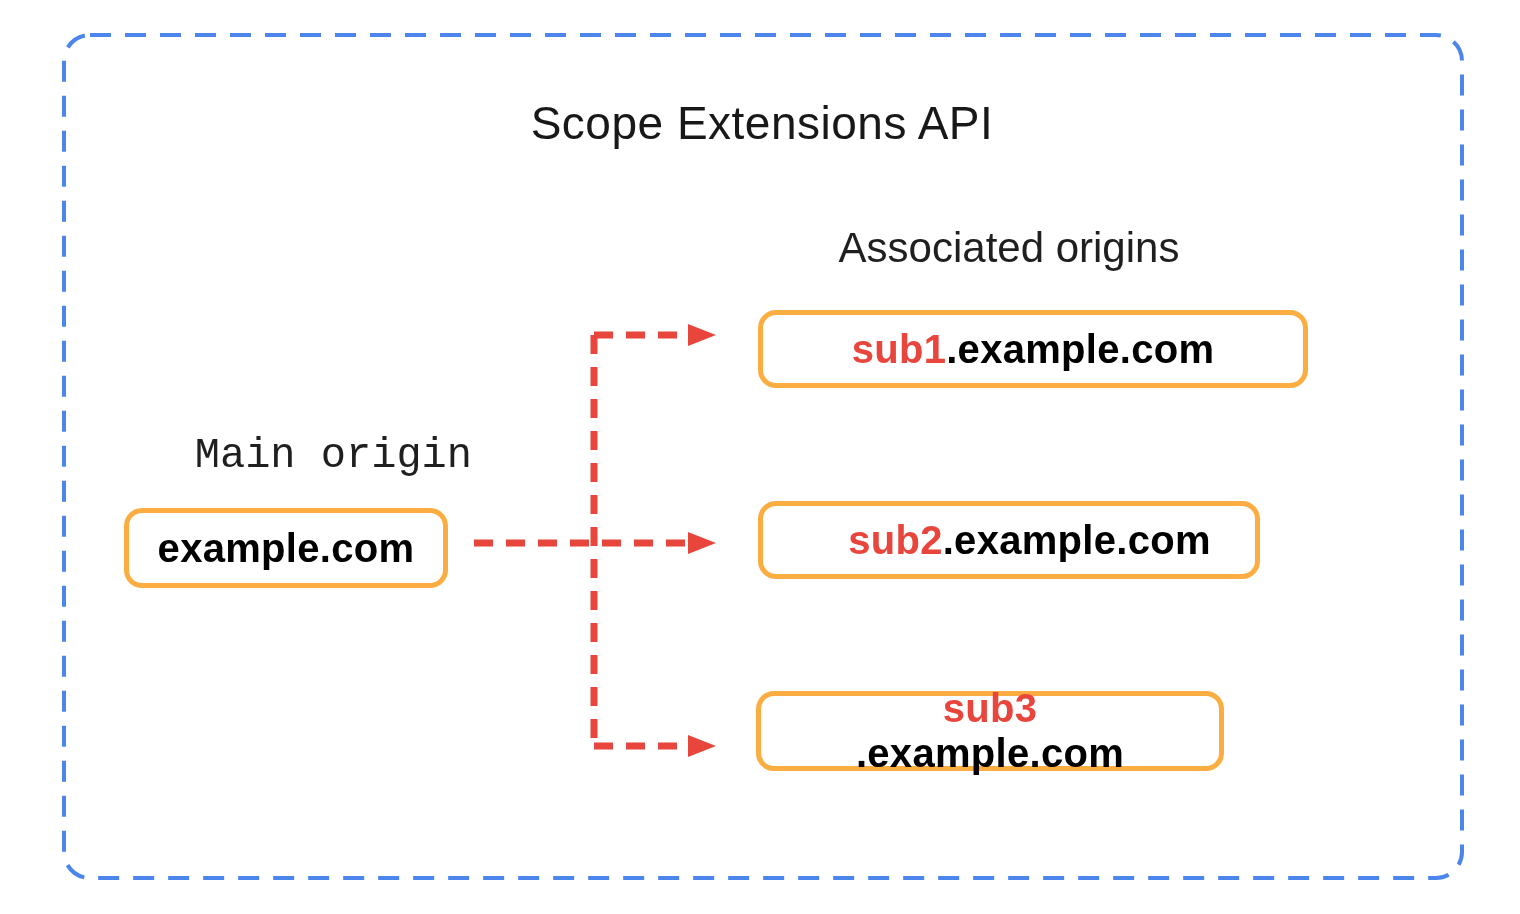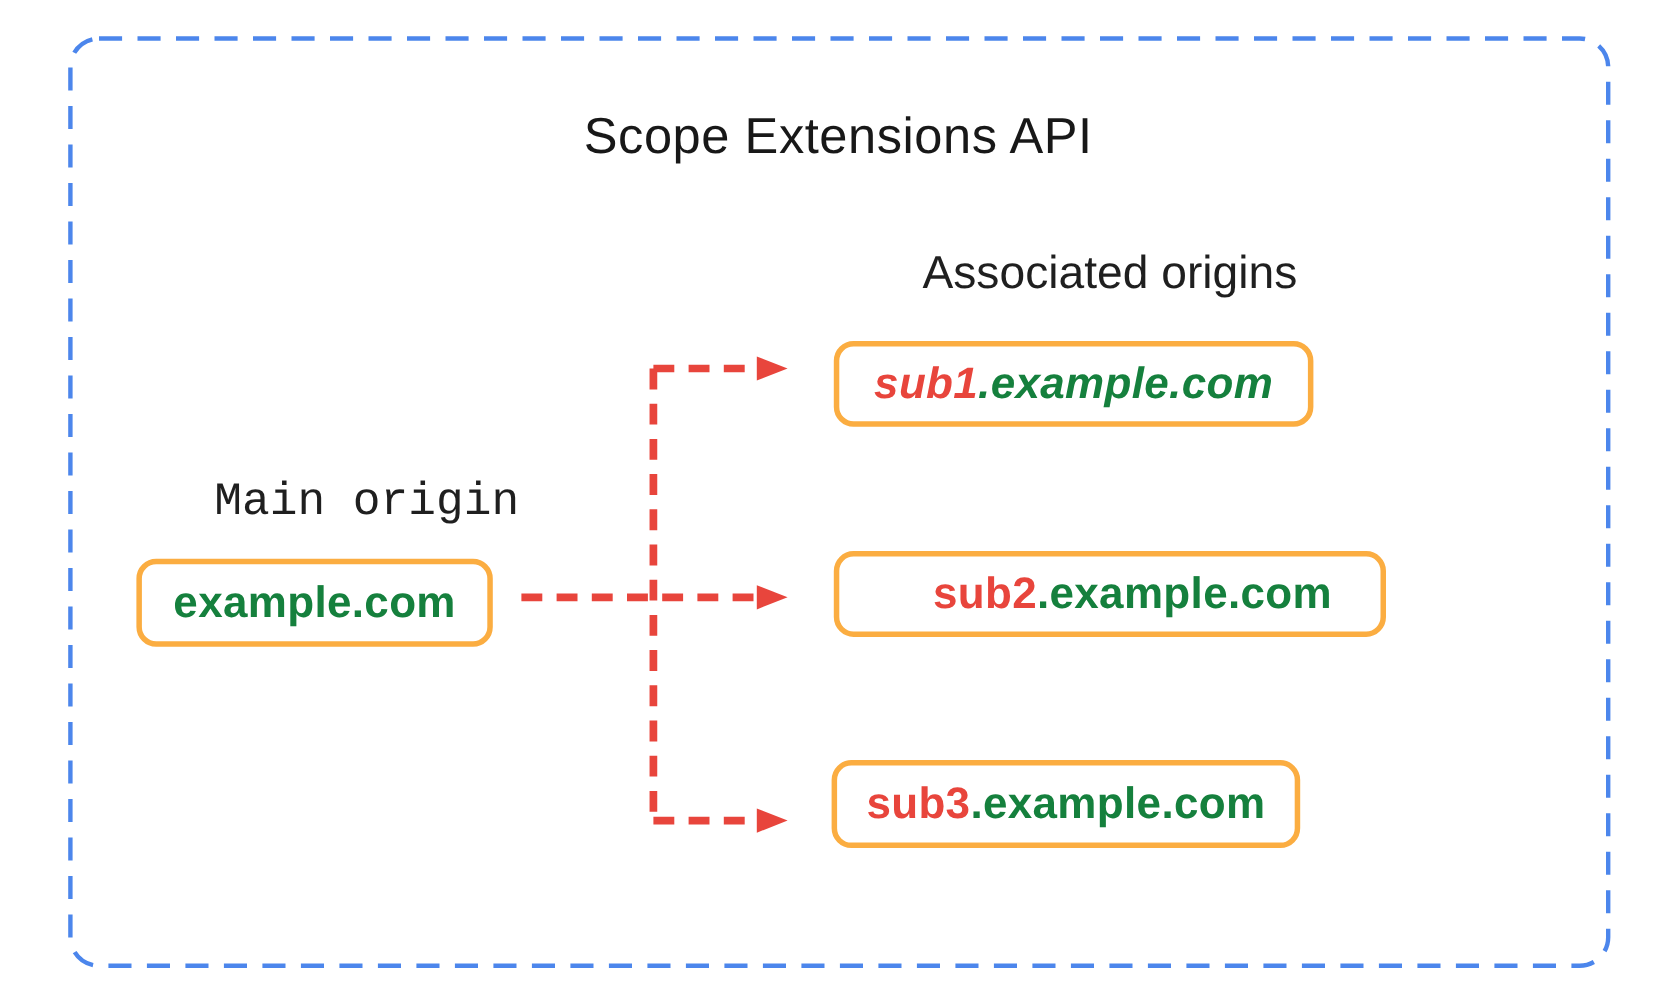--- a/index.html
+++ b/index.html
@@ -58,24 +58,24 @@
     border-radius: 18px;
     background: #ffffff;
     display: flex;
     align-items: center;
     justify-content: center;
     font-weight: 700;
     font-size: 40px;
     letter-spacing: 0.3px;
   }
   .box-main { left: 124px; top: 508px; width: 324px; height: 80px; }
-  .box-sub1 { left: 758px; top: 310px; width: 436px; height: 78px; font-style: italic; }
+  .box-sub1 { left: 758px; top: 310px; width: 550px; height: 78px; }
   .box-sub2 { left: 758px; top: 501px; width: 502px; height: 78px; padding-left: 41px; }
-  .box-sub3 { left: 756px; top: 691px; width: 426px; height: 80px; }
-  .domain-blue { color: #15803d; }
+  .box-sub3 { left: 756px; top: 691px; width: 468px; height: 80px; flex-direction: column; }
+  .domain-blue { color: #000000; }
   .domain-red  { color: #E8453C; }
 </style>
 </head>
 <body>
 
 <div class="canvas">
 
   <svg class="arrow-layer" width="1520" height="914" viewBox="0 0 1520 914">
 
     <rect x="64" y="35" width="1398" height="843" rx="26" ry="26" fill="none" stroke="#4C86EC" stroke-width="4" stroke-dasharray="21 14"></rect>

